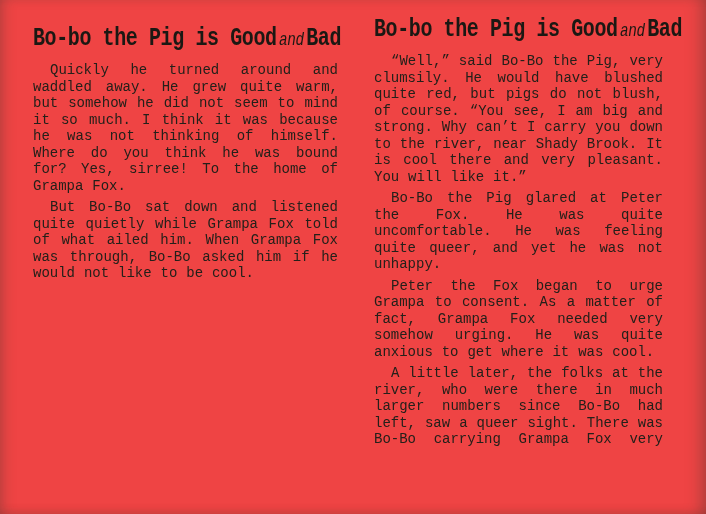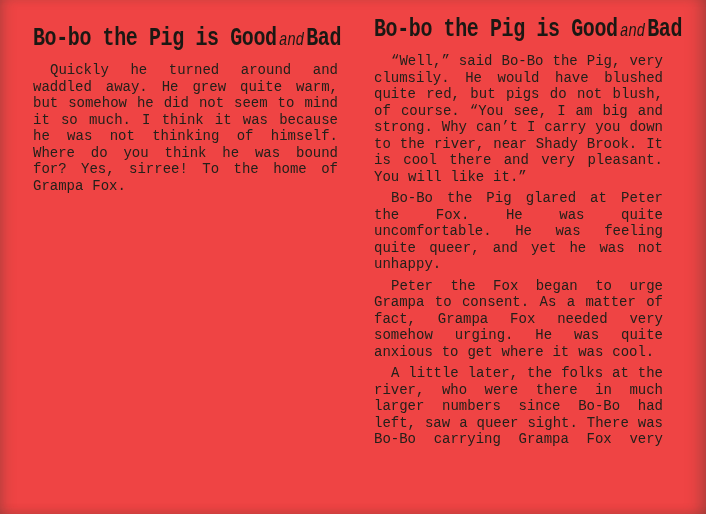--- a/index.html
+++ b/index.html
@@ -45,20 +45,21 @@
   .page p.stretch-last { text-align-last:justify; }
 </style>
 </head>
 <body>
 
 <div class="sheet">
 
   <section class="page page-left">
     <h1 class="title"><span>Bo-bo the Pig is Good</span><i class="and-word">and</i><span>Bad</span></h1>
     <p class="indent">Quickly he turned around and waddled away.  He grew quite warm, but somehow he did not seem to mind it so much.  I think it was because he was not thinking of himself.  Where do you think he was bound for?  Yes, sirree!  To the home of Grampa Fox.</p>
+    <p class="indent">But Bo-Bo sat down and listened quite quietly while Grampa Fox told of what ailed him.  When Grampa Fox was through, Bo-Bo asked him if he would not like to be cool.</p>
   </section>
 
   <section class="page page-right">
     <h1 class="title"><span>Bo-bo the Pig is Good</span><i class="and-word">and</i><span>Bad</span></h1>
     <p class="indent">“Well,” said Bo-Bo the Pig, very clumsily.  He would have blushed quite red, but pigs do not blush, of course.  “You see, I am big and strong.  Why can’t I carry you down to the river, near Shady Brook.  It is cool there and very pleasant. You will like it.”</p>
     <p class="indent">Bo-Bo the Pig glared at Peter the Fox. He was quite uncomfortable.  He was feeling quite queer, and yet he was not unhappy.</p>
     <p class="indent">Peter the Fox began to urge Grampa to consent.  As a matter of fact, Grampa Fox needed very somehow urging.  He was quite anxious to get where it was cool.</p>
     <p class="indent stretch-last">A little later, the folks at the river, who were there in much larger numbers since Bo-Bo had left, saw a queer sight.  There was Bo-Bo carrying Grampa Fox very</p>
   </section>
 

